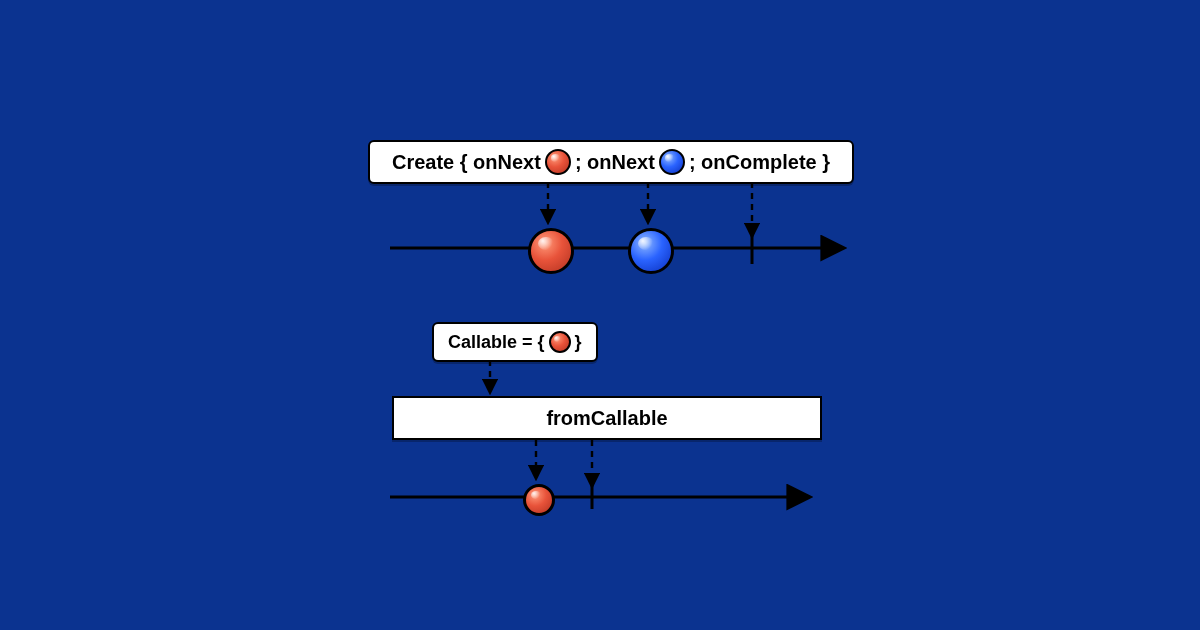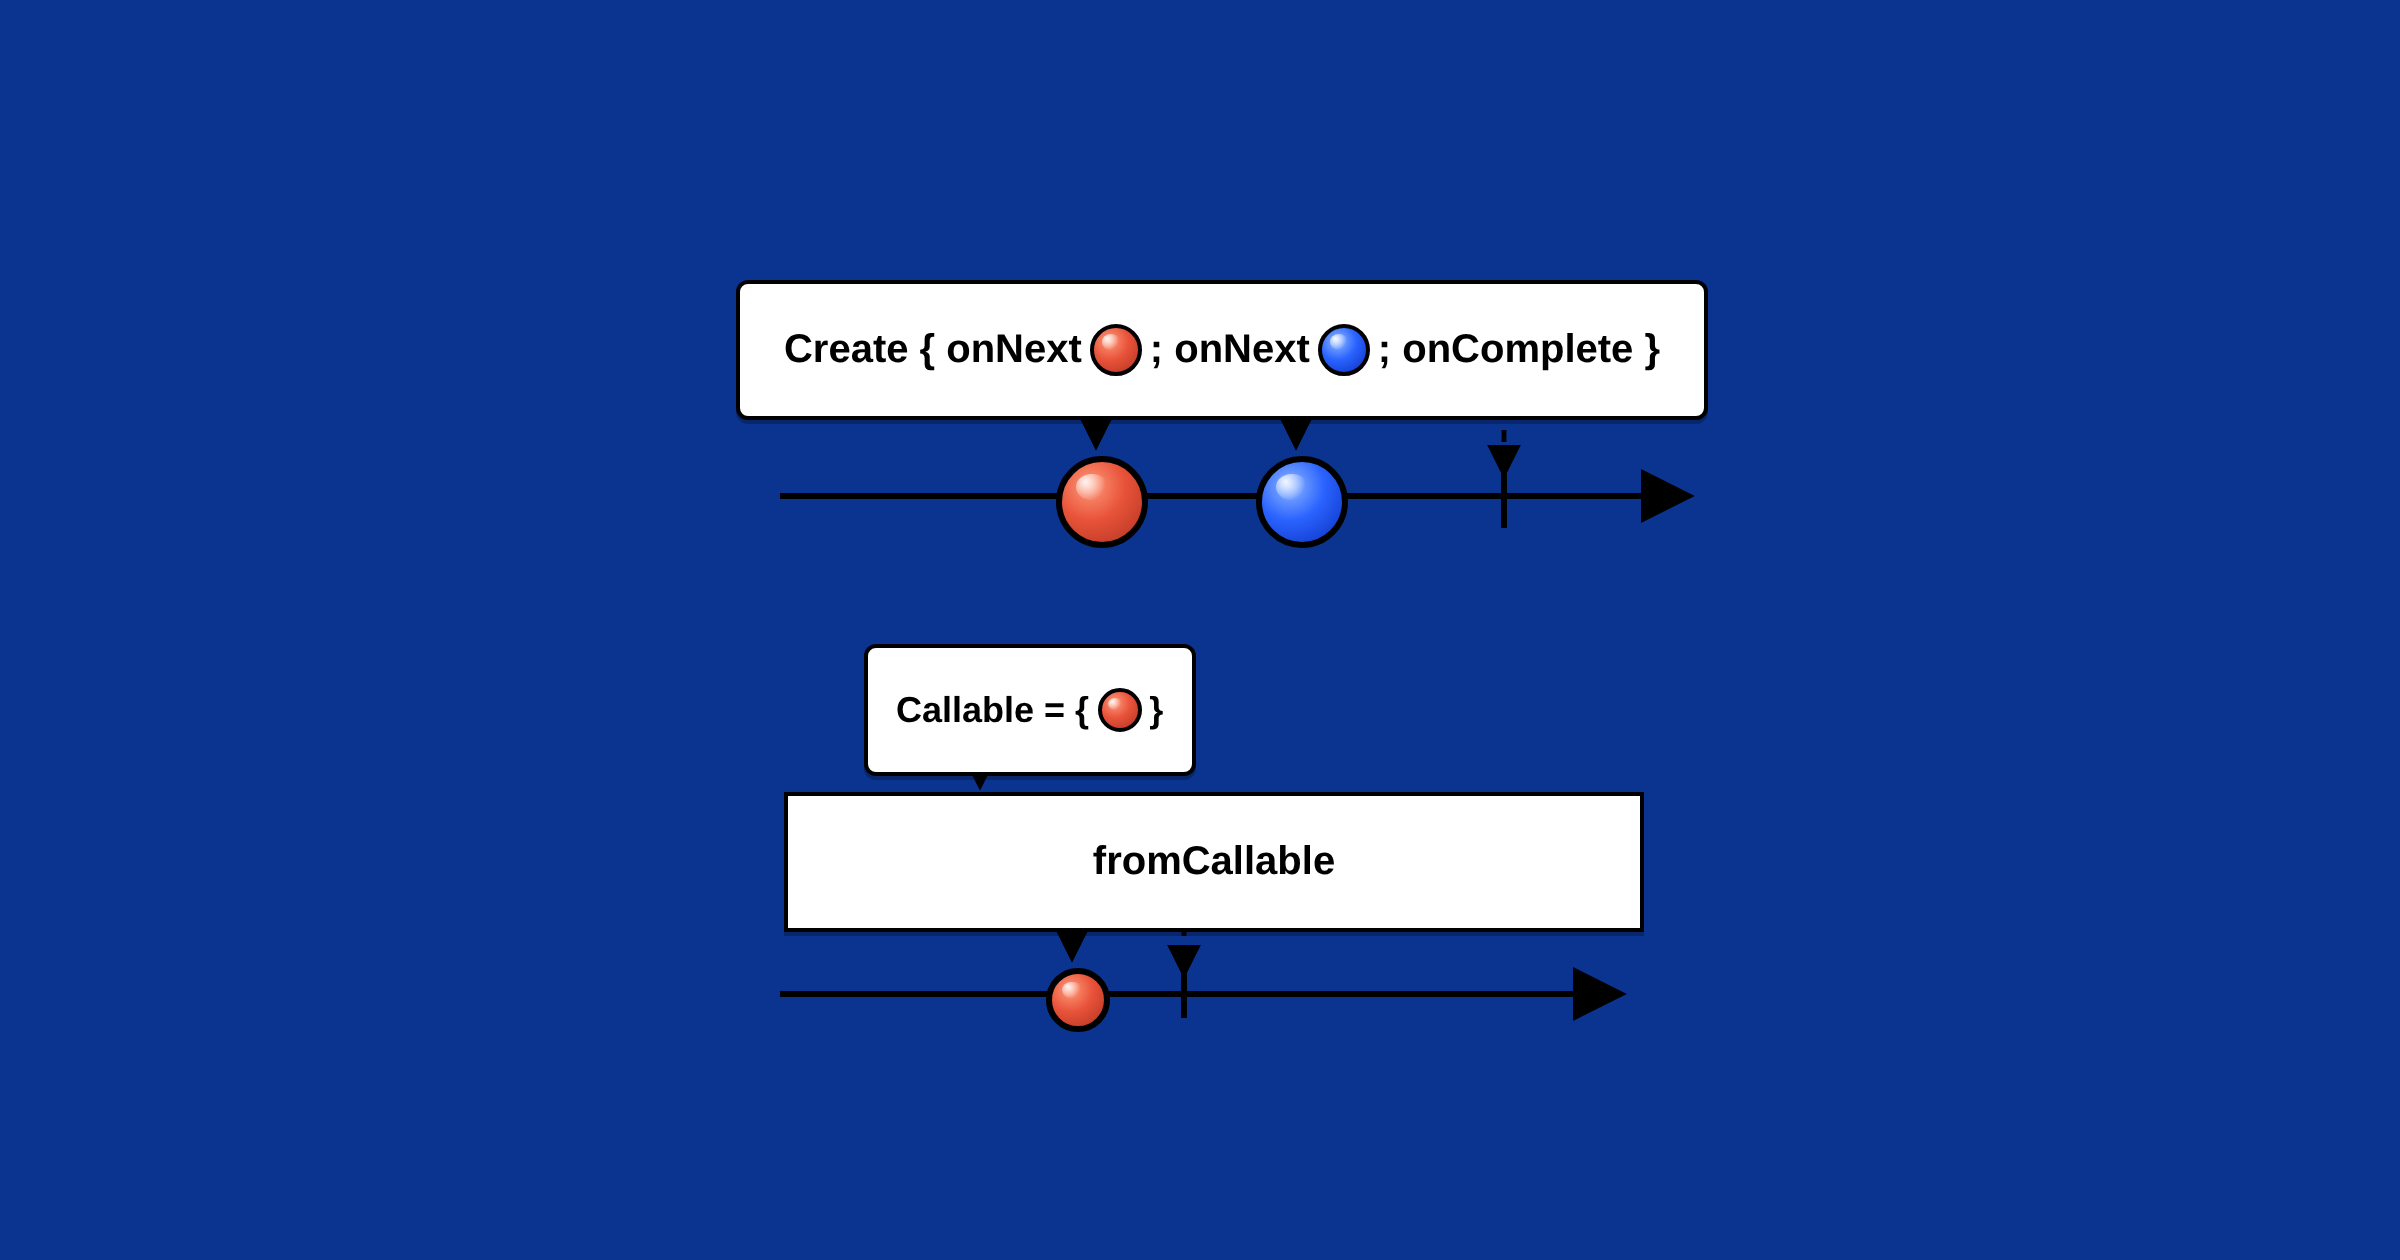--- a/index.html
+++ b/index.html
@@ -1,17 +1,17 @@
 <!DOCTYPE html>
 <html><head>
 <meta charset="utf-8">
 <style>
   html,body{margin:0;padding:0;width:1200px;height:630px;background:#0b3390;overflow:hidden;font-family:Helvetica,Arial,sans-serif}
   .stage{position:absolute;inset:0}
-  .box{position:absolute;background:#fff;border:2px solid #000;border-radius:6px;box-shadow:0 2px 0 rgba(0,0,0,.25);display:flex;align-items:center;justify-content:center;padding:13px 14px;white-space:nowrap;font-weight:700;color:#000}
+  .box{position:absolute;background:#fff;border:2px solid #000;border-radius:6px;box-shadow:0 2px 0 rgba(0,0,0,.25);display:flex;align-items:center;justify-content:center;padding:0 14px;white-space:nowrap;font-weight:700;color:#000}
   .box.square{border-radius:0}
   .box .txt{display:flex;align-items:center;gap:4px;font-size:20px}
   .box.small .txt{font-size:18px}
   .ball{display:inline-block;border-radius:50%;border:2px solid #000;position:relative}
   .ball::after{content:"";position:absolute;left:18%;top:14%;width:40%;height:34%;border-radius:50%;background:radial-gradient(circle at 30% 30%,rgba(255,255,255,.95),rgba(255,255,255,0) 70%)}
   .ball.red{background:radial-gradient(circle at 35% 30%,#ff9a7a 0%,#e8533a 45%,#b23220 100%)}
   .ball.blue{background:radial-gradient(circle at 35% 30%,#8fb8ff 0%,#2a63ff 45%,#0a2fbd 100%)}
   .ball.b22{width:22px;height:22px}
   .ball.b18{width:18px;height:18px}
   .marble{border-radius:50%;border:3px solid #000}

